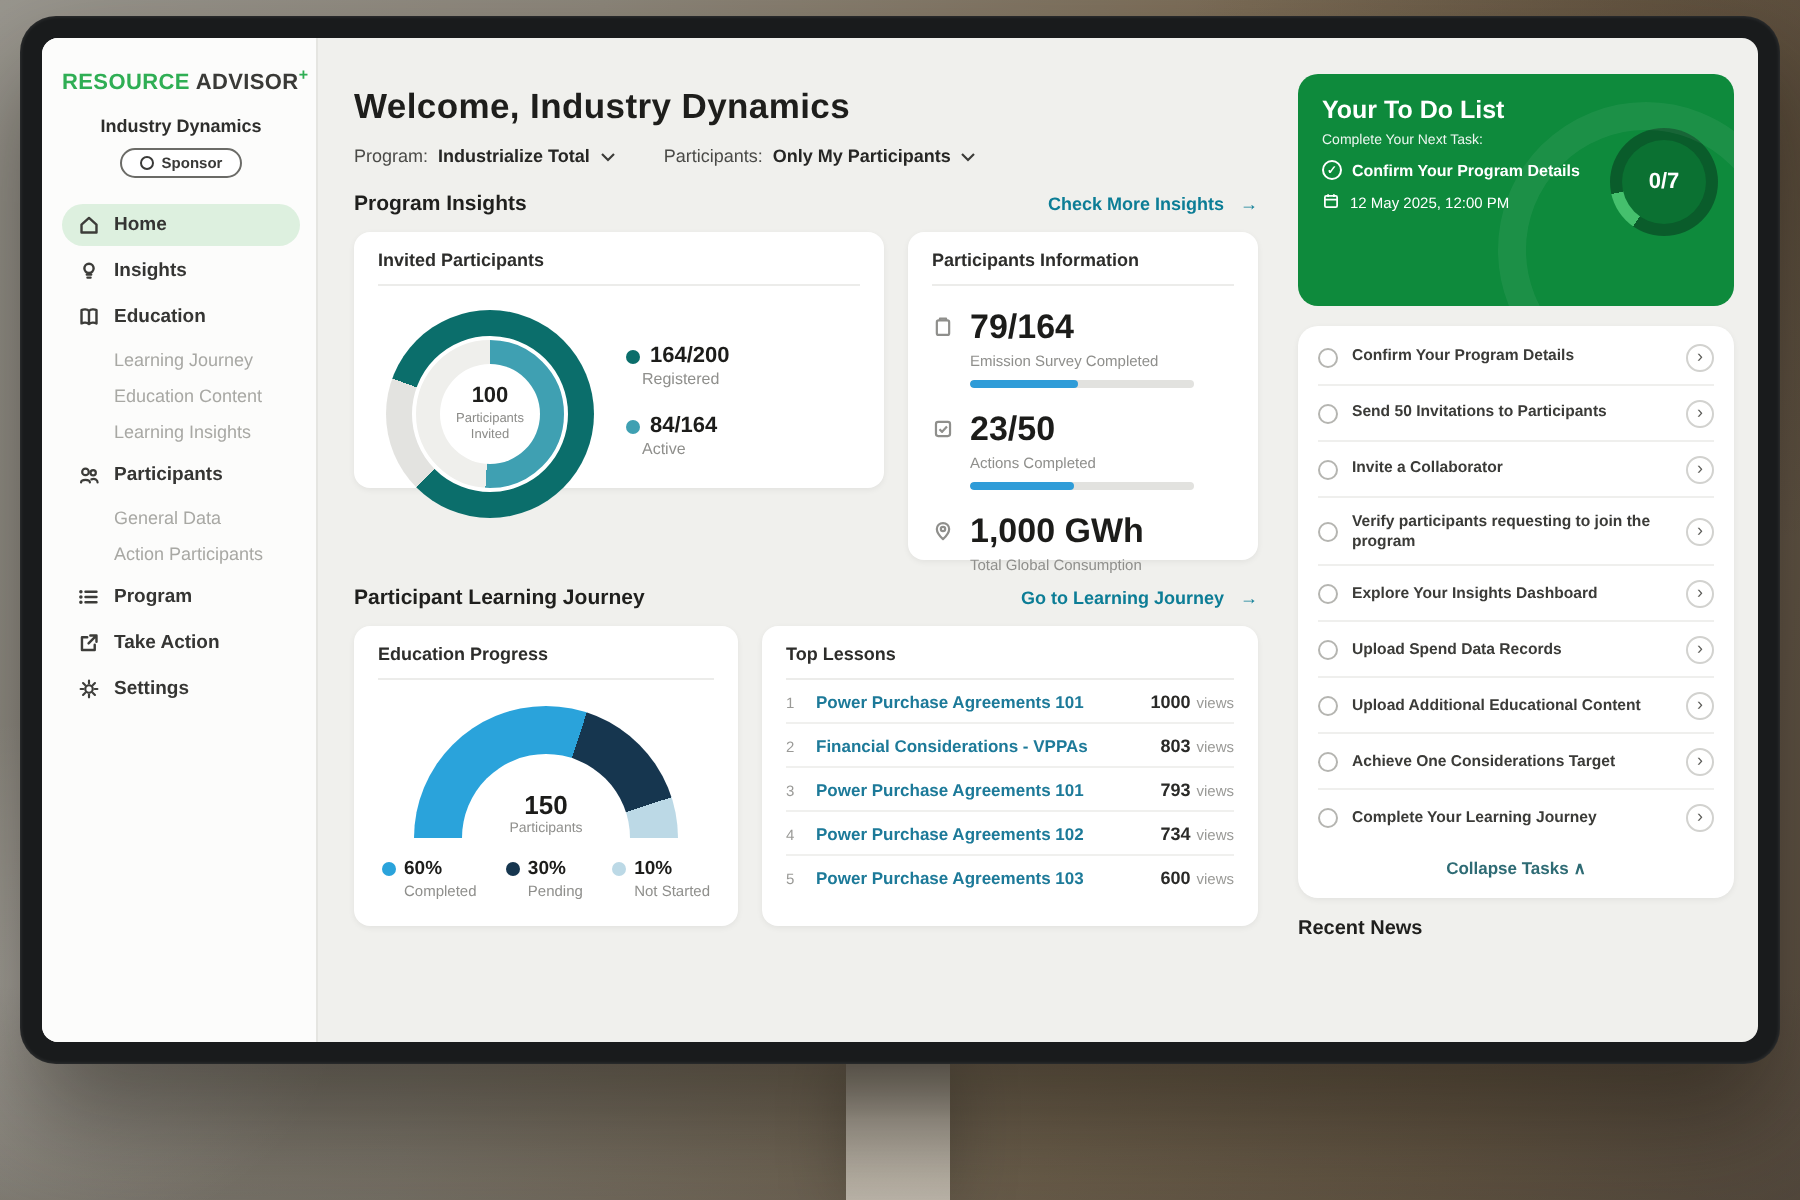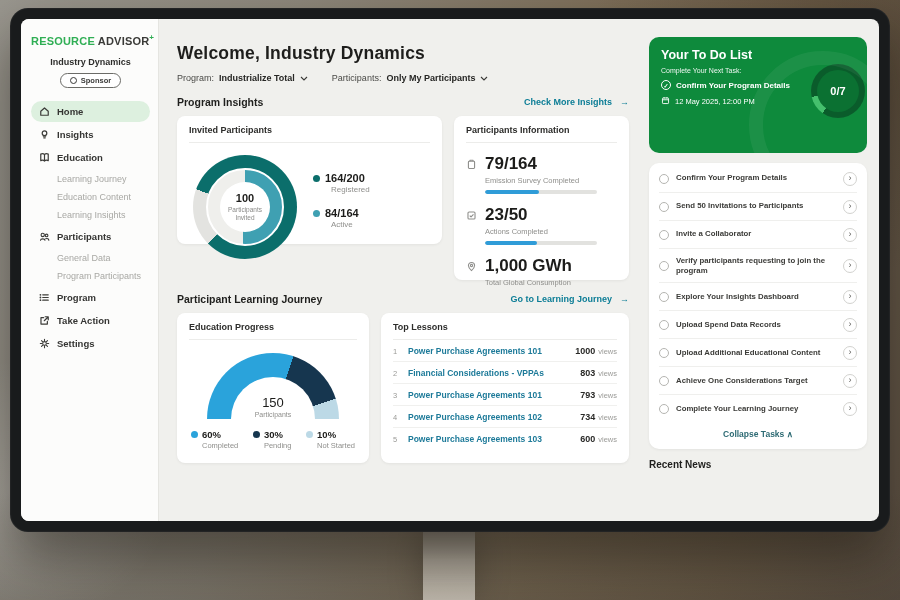--- a/index.html
+++ b/index.html
@@ -63,36 +63,36 @@
   .donut { position:relative; width:104px; height:104px; border-radius:50%; margin-left:4px; }
   .donut-inner { position:absolute; inset:13px; border-radius:50%; border:2px solid #fff; }
   .donut-hole { position:absolute; inset:27px; border-radius:50%; background:#fff; display:flex; flex-direction:column;
     align-items:center; justify-content:center; text-align:center; }
   .dc-value { font-size:11px; font-weight:bold; color:#1e1e1c; }
   .dc-label { font-size:6.5px; color:#8b8b88; margin-top:2px; width:42px; line-height:1.2; }
   .leg-item { margin-bottom:13px; }
   .leg-top { display:flex; align-items:center; gap:5px; }
   .dot { width:7px; height:7px; border-radius:50%; flex-shrink:0; }
   .leg-value { font-size:11px; font-weight:bold; color:#1c1c1a; }
-  .leg-label { font-size:8px; color:#8f8f8c; margin-left:18px; margin-top:1px; }
+  .leg-label { font-size:8px; color:#8f8f8c; margin-left:8px; margin-top:1px; }
 
   
   .stat { display:flex; gap:8px; margin-top:11px; }
   .stat-ico { width:11px; height:11px; margin-top:2px; flex-shrink:0; }
   .stat-value { font-size:17px; font-weight:bold; color:#1c1c1a; }
   .stat-label { font-size:7.5px; color:#8f8f8c; margin-top:2px; }
   .pbar { width:112px; height:4px; background:#e2e2df; border-radius:2px; margin-top:5px; overflow:hidden; }
   .pfill { height:100%; background:#2f9cd8; border-radius:2px; }
 
   
   .gauge-wrap { display:flex; justify-content:center; padding-top:13px; }
   .gauge { position:relative; width:132px; height:66px; border-radius:132px 132px 0 0; }
   .gauge-hole { position:absolute; left:24px; top:24px; width:84px; height:42px; border-radius:84px 84px 0 0;
     background:#fff; display:flex; flex-direction:column; align-items:center; justify-content:flex-end; padding-bottom:1px; }
-  .g-value { font-size:13px; font-weight:normal; color:#1c1c1a; }
+  .g-value { font-size:13px; font-weight:bold; color:#1c1c1a; }
   .g-label { font-size:7px; color:#8f8f8c; margin-top:1px; }
   .gauge-legend { display:flex; justify-content:space-between; padding:10px 2px 0; }
   .gl-top { display:flex; align-items:center; gap:4px; }
   .gl-value { font-size:9.5px; font-weight:bold; color:#1c1c1a; }
   .gl-label { font-size:7.5px; color:#8f8f8c; margin-left:11px; margin-top:1px; }
 
   
   .lesson { display:flex; align-items:center; padding:6px 0 5px; border-bottom:1px solid #f0f0ee; }
   .lesson:last-child { border-bottom:none; }
   .l-rank { width:15px; font-size:7.5px; color:#9a9a97; }
@@ -104,21 +104,21 @@
   .rightpanel { width:236px; flex-shrink:0; padding:18px 12px 0 6px; }
   .todo-green { position:relative; background:#0e8a3c; border-radius:10px; padding:11px 12px; color:#fff; height:116px; overflow:hidden; }
   .todo-green::after { content:""; position:absolute; right:-30px; bottom:-46px; width:120px; height:120px;
     border-radius:50%; border:14px solid rgba(255,255,255,.06); }
   .tg-title { font-size:12.5px; font-weight:bold; }
   .tg-sub { font-size:7px; margin-top:5px; opacity:.92; }
   .tg-task { display:flex; align-items:center; gap:5px; margin-top:6px; font-size:8px; font-weight:bold; width:132px; }
   .tg-check { width:10px; height:10px; border:1px solid #fff; border-radius:50%; display:flex; align-items:center;
     justify-content:center; font-size:6px; flex-shrink:0; }
   .tg-date { display:flex; align-items:center; gap:5px; margin-top:6px; font-size:7.5px; }
-  .tg-badge { position:absolute; right:2px; top:27px; width:54px; height:54px; border-radius:50%;
+  .tg-badge { position:absolute; right:8px; top:27px; width:54px; height:54px; border-radius:50%;
     background:conic-gradient(from 215deg, #45c06d 0 42deg, #0a5c2b 42deg 360deg);
     display:flex; align-items:center; justify-content:center; }
   .tg-badge-inner { width:42px; height:42px; border-radius:50%; background:#0b7132; display:flex; align-items:center;
     justify-content:center; font-size:11px; font-weight:bold; color:#fff; }
 
   .tasks-card { background:#fff; border-radius:10px; margin-top:10px; padding:2px 10px; box-shadow:0 1px 3px rgba(0,0,0,.06); }
   .task { display:flex; align-items:center; gap:7px; padding:6.5px 0; border-bottom:1px solid #efefed; cursor:pointer; }
   .task-check { width:10px; height:10px; border:1.3px solid #b5b5b1; border-radius:50%; flex-shrink:0; }
   .task-label { flex:1; font-size:7.8px; font-weight:bold; color:#3b3b38; line-height:1.3; }
   .task-go { width:14px; height:14px; border:1px solid #d2d2cf; border-radius:50%; display:flex; align-items:center;
@@ -177,21 +177,21 @@
             <span class="nav-ico">
                 <svg viewBox="0 0 10 10" fill="none" stroke="#3c3c39" stroke-width="1" stroke-linecap="round">
                   <circle cx="3.4" cy="3.6" r="1.5"></circle>
                   <circle cx="6.9" cy="4" r="1.2"></circle>
                   <path d="M1.4 8.4c0-1.6 4-1.6 4 0M6.1 7c1.6-.6 2.8.2 2.8 1.4"></path>
                 </svg>
               </span>
             <span>Participants</span>
           </div>
           <div class="nav-sub"><span>General Data</span></div>
-          <div class="nav-sub"><span>Program Participants</span></div>
+          <div class="nav-sub"><span>Action Participants</span></div>
           <div class="nav-item">
             <span class="nav-ico">
                 <svg viewBox="0 0 10 10" fill="none" stroke="#3c3c39" stroke-width="1.1" stroke-linecap="round">
                   <path d="M3.4 2.6h5M3.4 5h5M3.4 7.4h5"></path>
                   <path d="M1.3 2.6h.02M1.3 5h.02M1.3 7.4h.02" stroke-width="1.6"></path>
                 </svg>
               </span>
             <span>Program</span>
           </div>
           <div class="nav-item">

